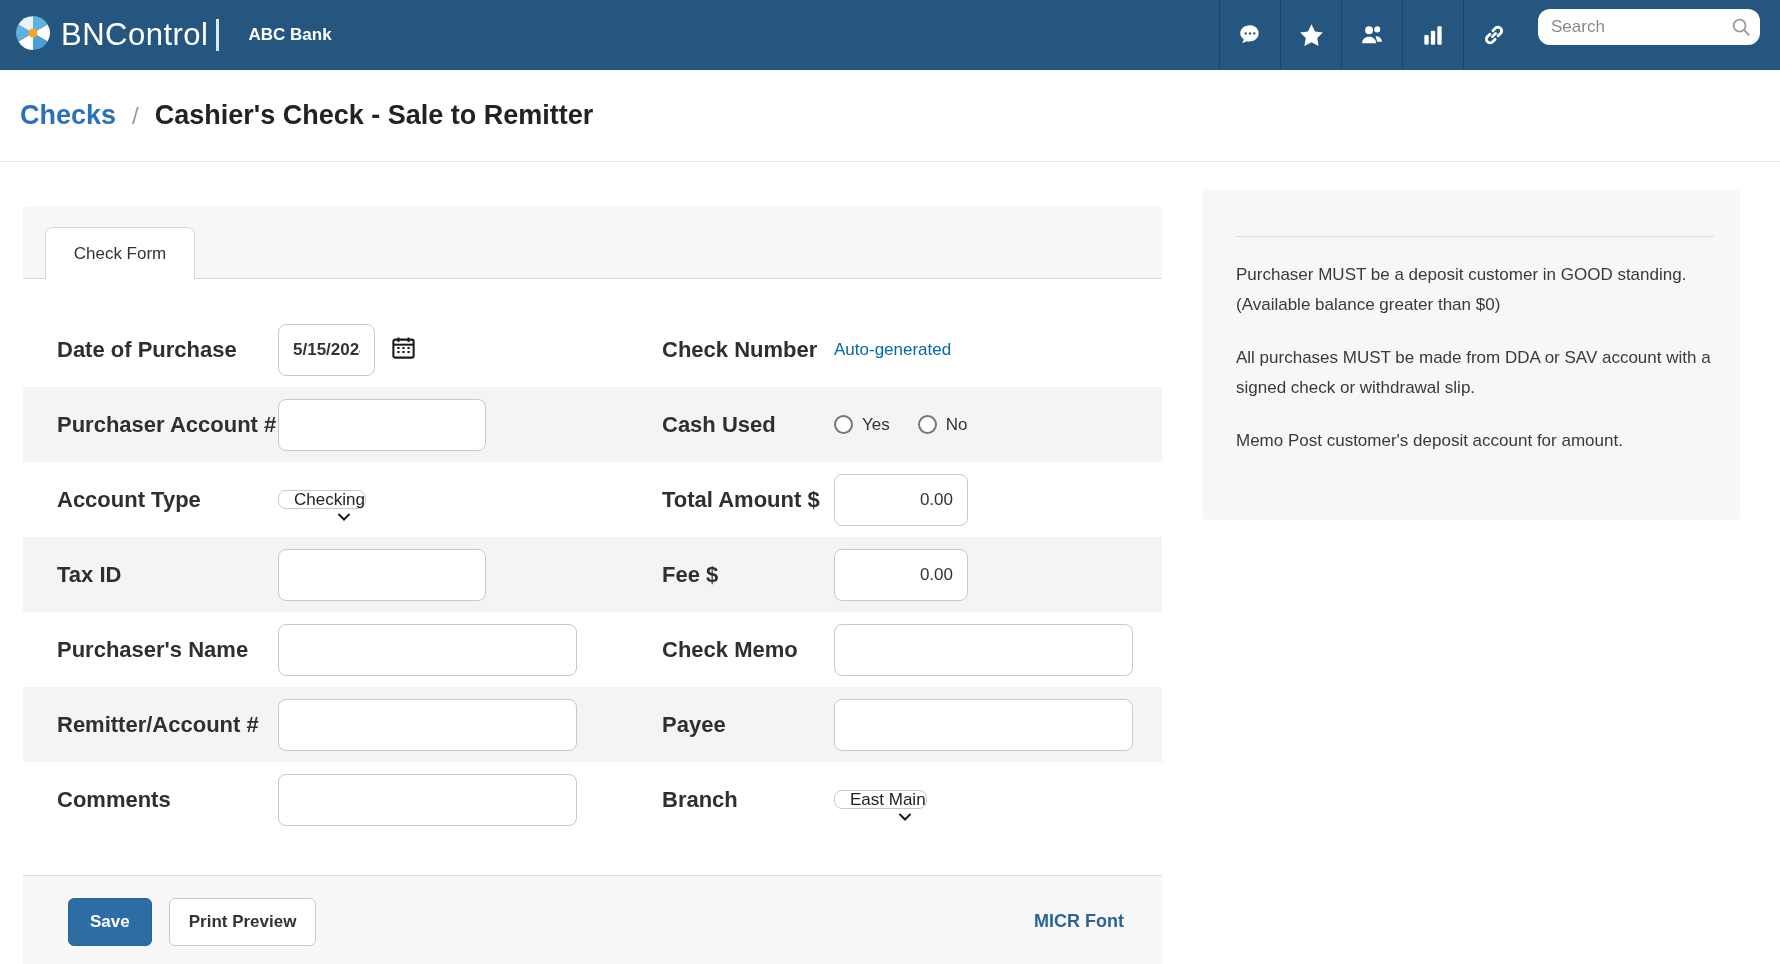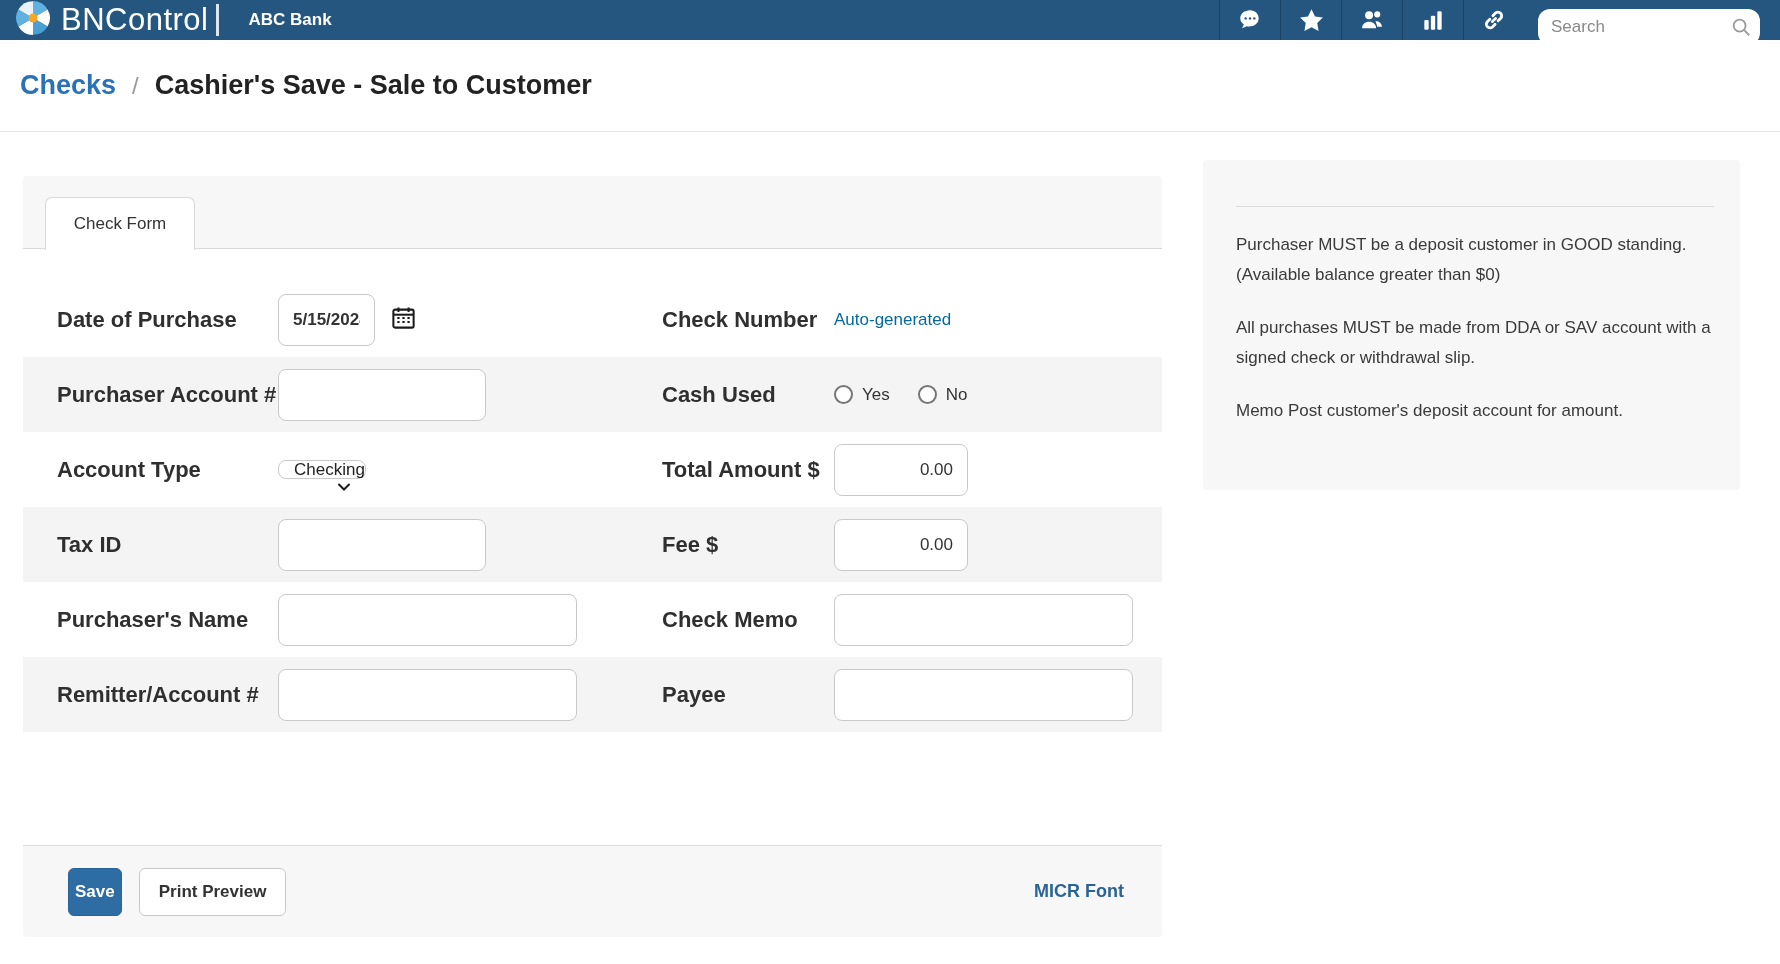--- a/index.html
+++ b/index.html
@@ -1,21 +1,21 @@
 <!DOCTYPE html>
 <html><head>
 <meta charset="utf-8">
 <style>
   * { margin:0; padding:0; box-sizing:border-box; }
   html,body { background:#fff; }
   body { font-family:"Liberation Sans", sans-serif; }
   .page { position:relative; width:1780px; height:964px; background:#fff; overflow:hidden; }
 
   
-  .topbar { display:flex; align-items:stretch; height:40px; background:#245680; color:#fff; }
+  .topbar { display:flex; align-items:stretch; height:70px; background:#245680; color:#fff; }
   .brand { display:flex; align-items:center; padding-left:14px; }
   .brand-name { font-size:31px; font-weight:500; color:#fff; margin-left:9px; letter-spacing:0.5px; }
   .brand-cursor { width:3px; height:32px; background:#dfe7ee; margin-left:7px; }
   .bank-name { font-size:17px; font-weight:700; margin-left:30px; align-self:center; }
   .top-right { margin-left:auto; display:flex; align-items:stretch; }
   .icon-cell { width:61px; display:flex; align-items:center; justify-content:center; border-left:1px solid rgba(0,0,0,0.22); cursor:pointer; }
   .icon-cell:last-of-type { border-right:1px solid rgba(0,0,0,0.22); }
   .searchwrap { position:relative; margin:9px 20px 9px 14px; }
   .searchwrap input { width:222px; height:36px; border:none; border-radius:12px; padding:0 38px 0 13px; font-size:17px; color:#444; font-family:"Liberation Sans", sans-serif; outline:none; }
   .searchwrap input::placeholder { color:#8a8a8a; }
@@ -51,21 +51,21 @@
   .selectbox .chev { position:absolute; right:13px; top:18px; }
   .sel-small { width:208px; } .sel-wide { width:300px; }
 
   .radiogroup { display:flex; align-items:center; }
   .radio { width:19px; height:19px; border:2px solid #767676; border-radius:50%; background:#fff; display:inline-block; cursor:pointer; }
   .radio-label { font-size:17px; color:#333; margin-left:9px; }
   .radio-item { display:flex; align-items:center; }
   .radio-item + .radio-item { margin-left:28px; }
 
   .form-footer { position:absolute; left:0; right:0; bottom:0; height:92px; border-top:1px solid #dcdcdc; display:flex; align-items:center; padding-left:45px; }
-  .btn-save { background:#2e6da4; color:#fff; border:1px solid #2a6395; border-radius:6px; font-size:17px; font-weight:700; padding:13px 6px; cursor:pointer; font-family:"Liberation Sans", sans-serif; }
+  .btn-save { background:#2e6da4; color:#fff; border:1px solid #2a6395; border-radius:6px; font-size:17px; font-weight:700; padding:13px 21px; cursor:pointer; font-family:"Liberation Sans", sans-serif; }
   .btn-print { background:#fff; color:#333; border:1px solid #c9c9c9; border-radius:6px; font-size:17px; font-weight:600; padding:13px 19px; margin-left:17px; cursor:pointer; font-family:"Liberation Sans", sans-serif;text-align:right; }
   .micr-link { margin-left:auto; margin-right:38px; color:#2a6496; font-size:18px; font-weight:700; text-decoration:none; cursor:pointer; }
 
   .info-panel { position:absolute; left:1203px; top:28px; width:537px; height:330px; background:#f7f7f7; border-radius:4px; padding:25px 26px 0 33px; }
   .info-title { font-size:17px; font-weight:600; color:#222; }
   .info-divider { border-bottom:1px solid #dcdcdc; margin-top:21px; }
   .info-p { font-size:17px; color:#3a3a3a; line-height:30px; margin-top:23px; }
 </style>
 </head>
 <body>
@@ -136,21 +136,21 @@
             <path d="M15.5 15.5L21 21"></path>
           </svg>
         </span>
       </div>
     </div>
   </div>
 
   <div class="crumbbar">
     <a class="crumb-link">Checks</a>
     <span class="crumb-sep">/</span>
-    <span class="crumb-title">Cashier's Save - Sale to Customer</span>
+    <span class="crumb-title">Cashier's Check - Sale to Remitter</span>
   </div>
 
   <div class="main">
 
     <div class="form-panel">
       <div class="tabstrip">
         <div class="tab">Check Form</div>
       </div>
 
       <div class="form-body">
@@ -218,20 +218,35 @@
           <span><input class="tinput w-wide" value="" style=""></span>
         </div>
 
         <div class="frow stripe">
           <span class="flabel">Remitter/Account #</span>
           <span><input class="tinput w-wide" value="" style=""></span>
           <span class="flabel">Payee</span>
           <span><input class="tinput w-wide" value="" style=""></span>
         </div>
 
+        <div class="frow">
+          <span class="flabel">Comments</span>
+          <span><input class="tinput w-wide" value="" style=""></span>
+          <span class="flabel">Branch</span>
+          <span>
+            <span class="selectbox sel-wide">
+              <span class="sel-text">East Main</span>
+              <span class="chev">
+                <svg width="16" height="16" viewBox="0 0 16 16" fill="none" stroke="#1a1a1a" stroke-width="2" stroke-linecap="round">
+                    <path d="M3 5.5l5 5 5-5"></path>
+                  </svg>
+              </span>
+            </span>
+          </span>
+        </div>
 
       </div>
 
       <div class="form-footer">
         <button class="btn-save">Save</button>
         <button class="btn-print">Print Preview</button>
         <a class="micr-link">MICR Font</a>
       </div>
     </div>
 

